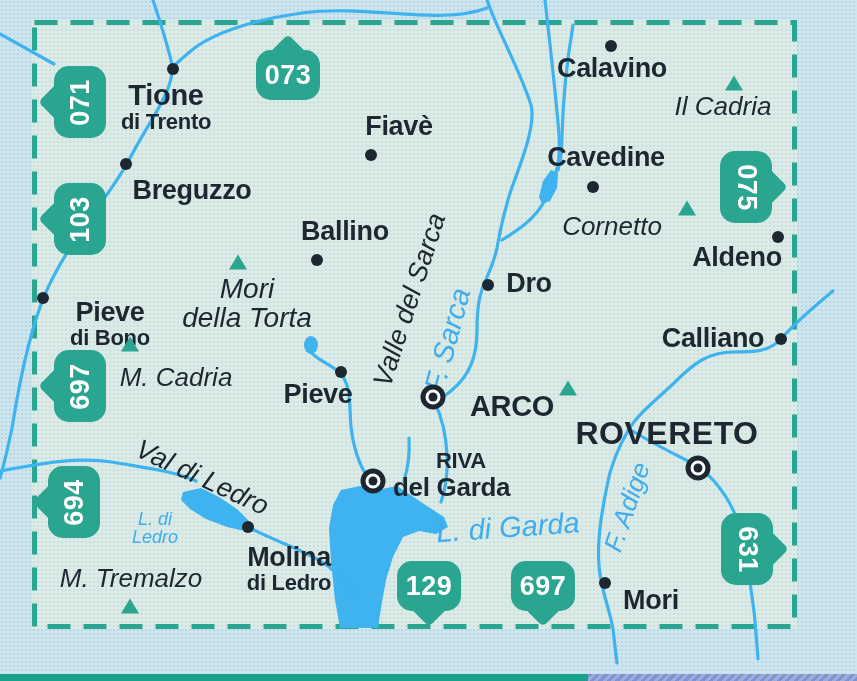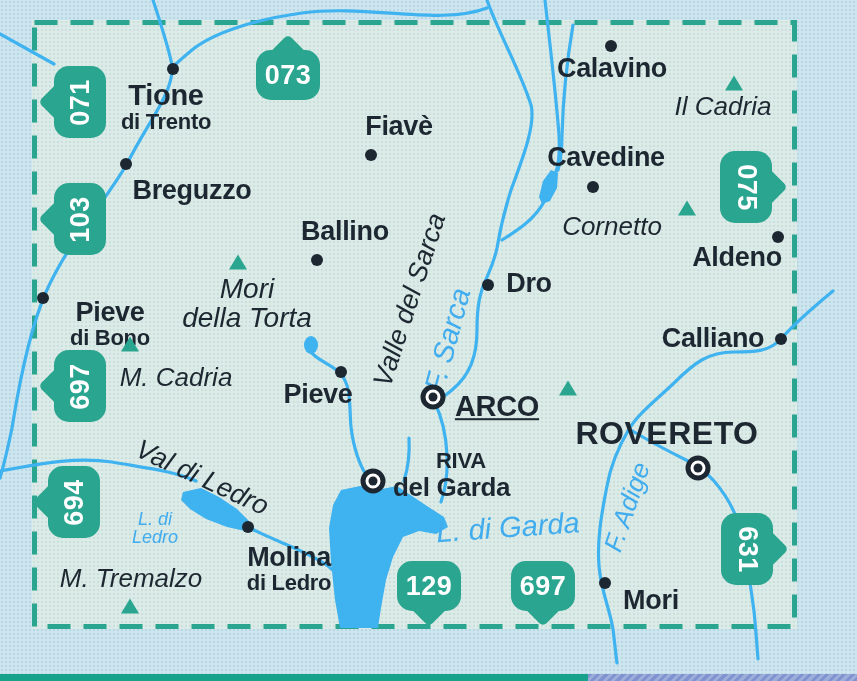--- a/index.html
+++ b/index.html
@@ -160,21 +160,21 @@
   <div class="lbl town" style="left:192px;top:191px;"><span>Breguzzo</span></div>
   <div class="lbl town" style="left:399px;top:127px;"><span>Fiavè</span></div>
   <div class="lbl town" style="left:612px;top:69px;"><span>Calavino</span></div>
   <div class="lbl town" style="left:606px;top:158px;"><span>Cavedine</span></div>
   <div class="lbl town" style="left:737px;top:258px;"><span>Aldeno</span></div>
   <div class="lbl town" style="left:713px;top:339px;"><span>Calliano</span></div>
   <div class="lbl town" style="left:345px;top:232px;"><span>Ballino</span></div>
   <div class="lbl town" style="left:110px;top:300px;margin-top:24px;"><span>Pieve</span><span class="l2">di Bono</span></div>
   <div class="lbl town" style="left:529px;top:284px;"><span>Dro</span></div>
   <div class="lbl town" style="left:318px;top:395px;"><span>Pieve</span></div>
-  <div class="lbl town city" style="left:497px;top:407px;text-decoration:underline;"><span>ARCO</span></div>
+  <div class="lbl town city" style="left:512px;top:407px;"><span>ARCO</span></div>
   <div class="lbl town leftalign" style="left:393px;top:446px;"><span style="font-size:22px;margin-left:43px;">RIVA</span><span class="l2" style="font-size:26px;">del Garda</span></div>
   <div class="lbl town capital" style="left:667px;top:433px;"><span>ROVERETO</span></div>
   <div class="lbl town" style="left:289px;top:569px;"><span>Molina</span><span class="l2">di Ledro</span></div>
   <div class="lbl town" style="left:651px;top:601px;"><span>Mori</span></div>
 
   <div class="lbl peak-lbl" style="left:723px;top:106px;"><span>Il Cadria</span></div>
   <div class="lbl peak-lbl" style="left:612px;top:226px;"><span>Cornetto</span></div>
   <div class="lbl peak-lbl" style="left:247px;top:304px;font-size:28px;"><span>Mori</span><br><span>della Torta</span></div>
   <div class="lbl peak-lbl" style="left:176px;top:377px;"><span>M. Cadria</span></div>
   <div class="lbl peak-lbl" style="left:131px;top:578px;"><span>M. Tremalzo</span></div>

